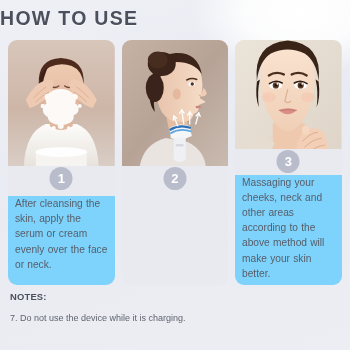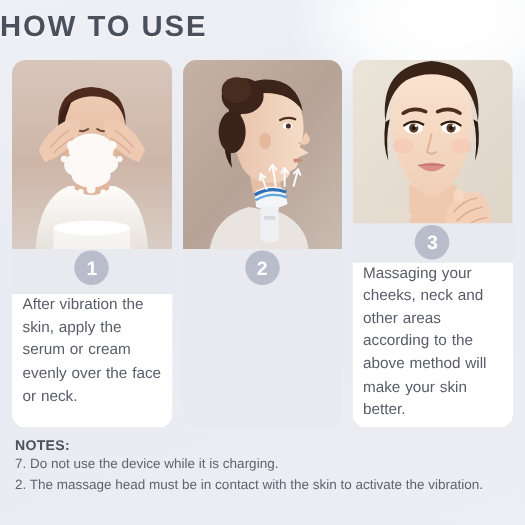--- a/index.html
+++ b/index.html
@@ -90,21 +90,21 @@
     font-weight: bold;
     display: flex;
     align-items: center;
     justify-content: center;
     line-height: 1;
   }
 
   
   .step-text {
     flex: 1;
-    background: #ffffff;
+    background: #7dd3fc;
     color: #585d69;
     font-size: 10.2px;
     line-height: 15.2px;
     padding: 0 6px 4px 7px;
     box-sizing: border-box;
     word-spacing: 0.4px;
   }
 
   
   .notes {
@@ -112,21 +112,21 @@
     left: 10px;
     top: 291px;
     width: 332px;
     color: #5a5f6b;
   }
   .notes-title {
     font-size: 9.4px;
     font-weight: bold;
     color: #4b505d;
     letter-spacing: 0.2px;
-    margin-bottom: 1px;
+    margin-bottom: 10px;
   }
   .note-line {
     font-size: 9px;
     line-height: 13.6px;
     color: #5f6470;
     white-space: nowrap;
   }
 </style>
 </head>
 <body>
@@ -197,21 +197,21 @@
             <circle cx="61" cy="88" r="1.8"></circle>
           </g>
 
           <path d="M28 112 Q53 104 79 112 L79 126 L28 126 Z" fill="#f6f4f1" opacity="0.95"></path>
           <ellipse cx="53.5" cy="112" rx="26" ry="5" fill="#ffffff" opacity="0.9"></ellipse>
         </svg>
       </div>
       <div class="badge-wrap">
         <div class="badge">1</div>
       </div>
-      <div class="step-text">After vibration the skin, apply the serum or cream evenly over the face or neck.</div>
+      <div class="step-text">After cleansing the skin, apply the serum or cream evenly over the face or neck.</div>
     </div>
 
     <div class="card">
       <div class="photo">
         <svg viewBox="0 0 107 126" preserveAspectRatio="xMidYMid slice">
           <defs>
             <linearGradient id="bg2" x1="0" y1="0" x2="1" y2="1">
               <stop offset="0" stop-color="#c6b2a5"></stop>
               <stop offset="0.5" stop-color="#b7a296"></stop>
               <stop offset="1" stop-color="#c9bbb0"></stop>
@@ -332,16 +332,15 @@
         <div class="badge">3</div>
       </div>
       <div class="step-text">Massaging your cheeks, neck and other areas according to the above method will make your skin better.</div>
     </div>
 
   </div>
 
   <div class="notes">
     <div class="notes-title">NOTES:</div>
     <div class="note-line">7. Do not use the device while it is charging.</div>
-    <div class="note-line">2. The massage head must be in contact with the skin to activate the vibration.</div>
   </div>
 
 </div>
 
 </body></html>

